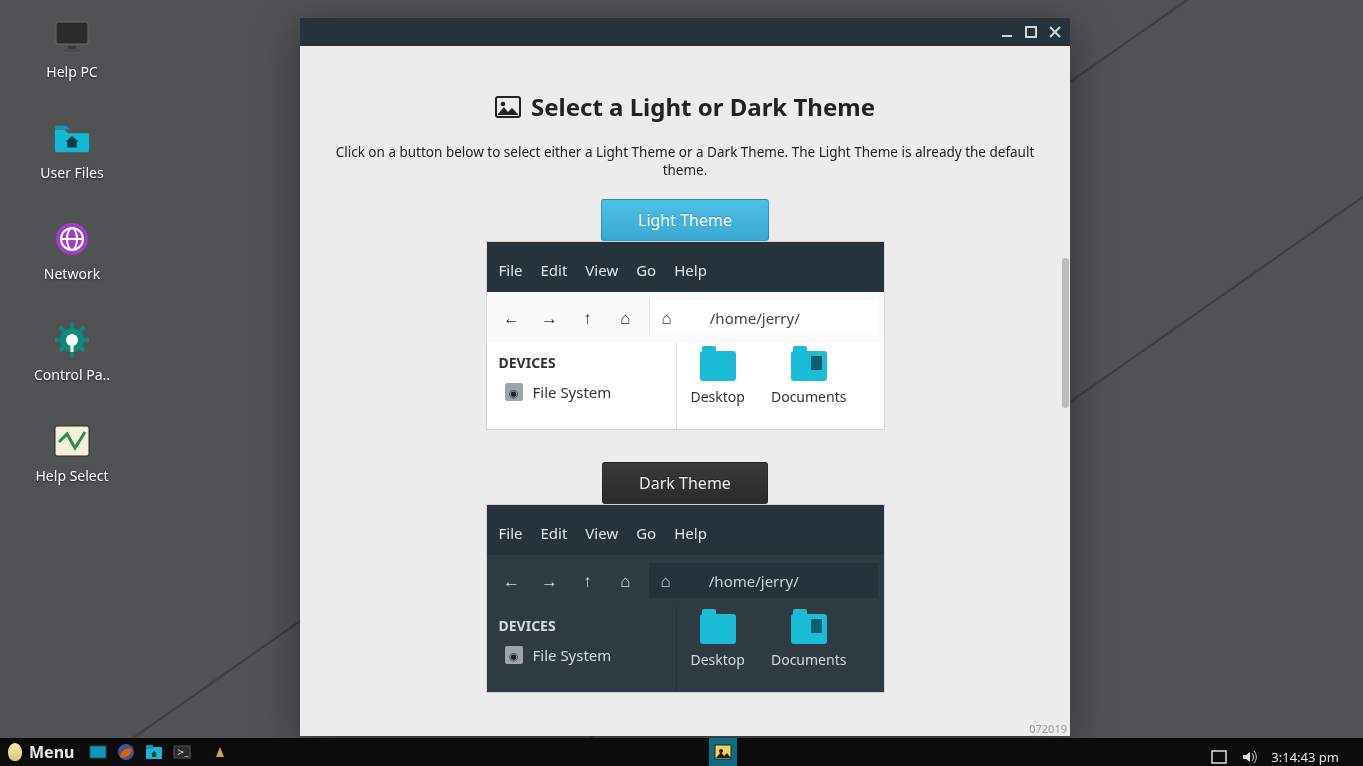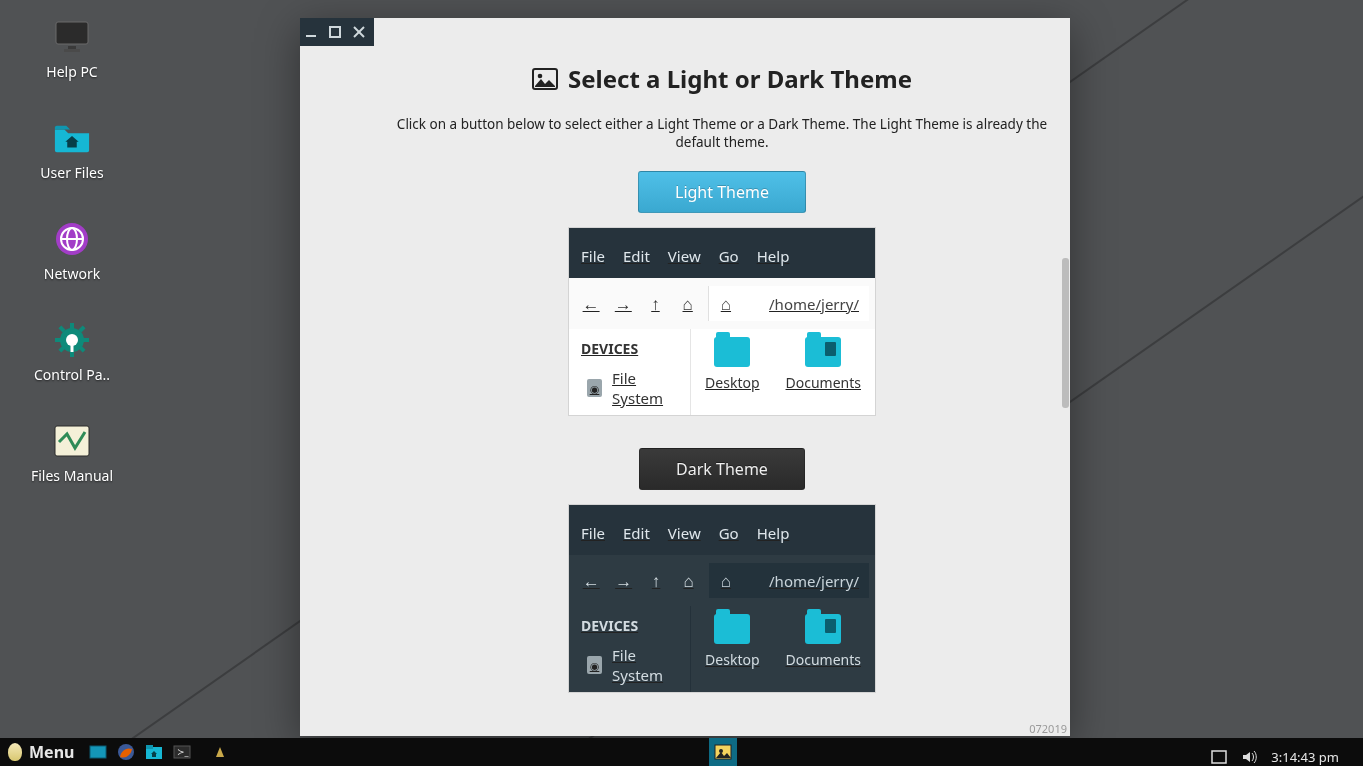--- a/index.html
+++ b/index.html
@@ -13,33 +13,33 @@
   .wallpaper::after  { top:520px; left:-100px; }
 
   
   .desktop-icons { position:absolute; left:22px; top:18px; display:flex; flex-direction:column; gap:38px; align-items:center; }
   .dicon { display:flex; flex-direction:column; align-items:center; gap:6px; width:100px; cursor:pointer; }
   .dicon .glyph { width:38px; height:38px; display:flex; align-items:center; justify-content:center; }
   .dicon .label { font-size:14px; color:#fff; text-shadow:0 1px 2px rgba(0,0,0,.6); text-align:center; white-space:nowrap; overflow:hidden; text-overflow:ellipsis; max-width:100px;}
   svg { display:block; }
 
   
-  .window { position:absolute; left:300px; top:18px; width:770px; height:718px; background:#ececec; box-shadow:0 10px 40px rgba(0,0,0,.4); display:flex; flex-direction:row; }
+  .window { position:absolute; left:300px; top:18px; width:770px; height:718px; background:#ececec; box-shadow:0 10px 40px rgba(0,0,0,.4); display:flex; flex-direction:column; }
   .titlebar { height:28px; background:#26333c; display:flex; justify-content:flex-end; align-items:center; padding-right:4px; gap:2px;}
   .titlebar .tbtn { width:22px; height:22px; display:flex; align-items:center; justify-content:center; color:#cfd8dc; cursor:pointer;}
   .content { flex:1; overflow:auto; padding:0 16px 10px; display:flex; flex-direction:column; align-items:center; color:#222; }
 
   h1 { font-size:24px; font-weight:700; margin-top:44px; display:flex; align-items:center; gap:10px; }
   .desc { font-size:13.5px; margin-top:20px; color:#222; text-align:center;}
 
   .btn { margin-top:20px; padding:9px 36px; border-radius:3px; font-size:16px; cursor:pointer; border:1px solid rgba(0,0,0,.2);}
   .btn-light { background:linear-gradient(#4fc0e8,#3aa8d0); color:#fff; text-shadow:0 -1px rgba(0,0,0,.2);}
   .btn-dark  { background:linear-gradient(#3a3a3a,#2a2a2a); color:#eee; text-shadow:0 -1px rgba(0,0,0,.4);}
 
-  .preview { width:308px; margin-top:14px; border:1px solid rgba(0,0,0,.1);text-decoration:underline;}
+  .preview { width:399px; margin-top:0; border:1px solid rgba(0,0,0,.1);}
   .pv-menubar { background:#26333c; color:#dfe7ec; display:flex; gap:18px; padding:18px 12px 12px; font-size:15px;}
   .pv-toolbar { display:flex; align-items:center; padding:8px 6px; gap:0;}
   .pv-light .pv-toolbar { background:#fafafa; color:#333;}
   .pv-dark  .pv-toolbar { background:#2e3b43; color:#d3dce1;}
   .navbtn { width:38px; height:30px; display:flex; align-items:center; justify-content:center; font-size:17px;}
   .pathbox { display:flex; align-items:center; gap:10px; padding:6px 10px 6px 40px; margin-left:4px; flex:1;}
   .pv-light .pathbox { background:#fff; color:#444; border-left:1px solid #e0e0e0;}
   .pv-dark  .pathbox { background:#23323b; color:#c9d4da;}
   .pathbox .htxt { font-size:15px;}
   .home-sm{position:relative;left:-28px;font-size:17px;}
@@ -130,21 +130,21 @@
     </div>
     <span class="label">Control Pa..</span>
   </div>
   <div class="dicon">
     <div class="glyph">
       <svg width="38" height="34" viewBox="0 0 38 34">
           <rect x="2" y="2" width="34" height="30" rx="2" fill="#f4f0d8" stroke="#2b2b2b"></rect>
           <polyline points="6,18 14,10 22,24 32,8" fill="none" stroke="#2e8b57" stroke-width="3"></polyline>
         </svg>
     </div>
-    <span class="label">Files Manual</span>
+    <span class="label">Help Select</span>
   </div>
 </div>
 
 <div class="window">
   <div class="titlebar">
     <div class="tbtn">
         <svg width="12" height="12">
           <rect x="1" y="9" width="10" height="2" fill="currentColor"></rect>
         </svg>
       </div>

